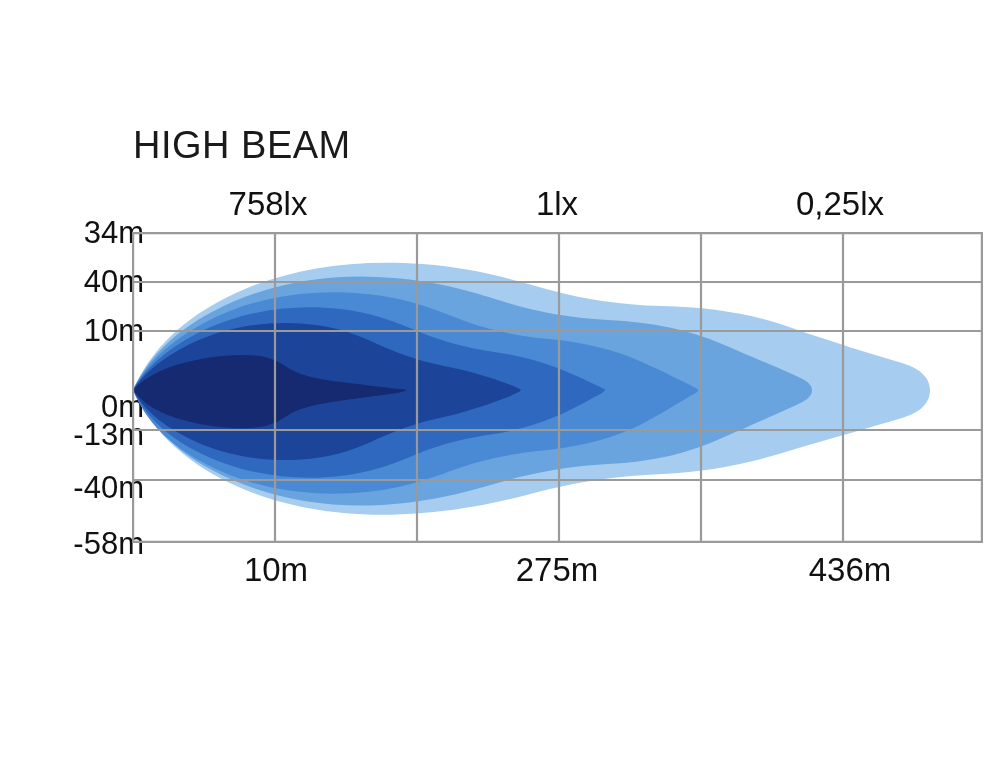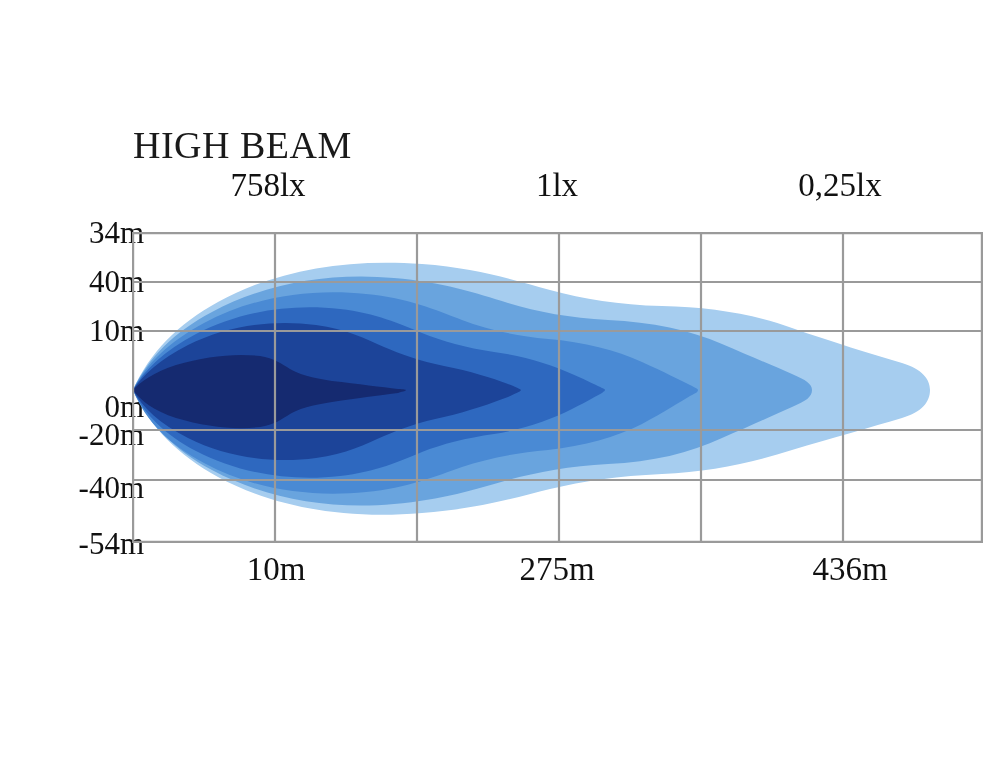--- a/index.html
+++ b/index.html
@@ -12,40 +12,39 @@
     height: 778px;
     font-family: "Liberation Sans", sans-serif;
     overflow: hidden;
   }
 
   #stage {
     position: relative;
     width: 808px;
     height: 778px;
     background: #ffffff;
-    font-family: Liberation Serif, serif;
   }
 
   
   #beam-title {
     position: absolute;
     left: 133px;
     top: 126px;
     font-size: 38px;
     font-weight: 400;
     color: #1a1a1a;
     letter-spacing: 0.5px;
     white-space: nowrap;
     line-height: 1;
   }
 
   
   .lux-label {
     position: absolute;
-    top: 169px;
+    top: 187px;
     font-size: 33px;
     font-weight: 400;
     color: #111111;
     white-space: nowrap;
     line-height: 1;
     transform: translateX(-50%);
   }
 
   
   .dist-label {
@@ -112,23 +111,23 @@
       <div class="dist-label" style="left: 276px;">10m</div>
       <div class="dist-label" style="left: 557px; text-align: center;">275m</div>
       <div class="dist-label" style="left: 850px;">436m</div>
     </div>
 
   <div id="y-axis-labels">
       <div class="y-label" style="top: 232px;">34m</div>
       <div class="y-label" style="top: 281px;">40m</div>
       <div class="y-label" style="top: 330px;">10m</div>
       <div class="y-label" style="top: 406px;">0m</div>
-      <div class="y-label" style="top: 434px;">-20m</div>
+      <div class="y-label" style="top: 434px;">-13m</div>
       <div class="y-label" style="top: 487px;">-40m</div>
-      <div class="y-label" style="top: 543px;">-54m</div>
+      <div class="y-label" style="top: 543px;">-58m</div>
     </div>
 
   <div id="plot-area">
     <svg id="plot-svg" width="851" height="311" viewBox="0 0 851 311">
 
       <defs>
         <clipPath id="plotClip">
           <rect x="0" y="0" width="851" height="311"></rect>
         </clipPath>
       </defs>

